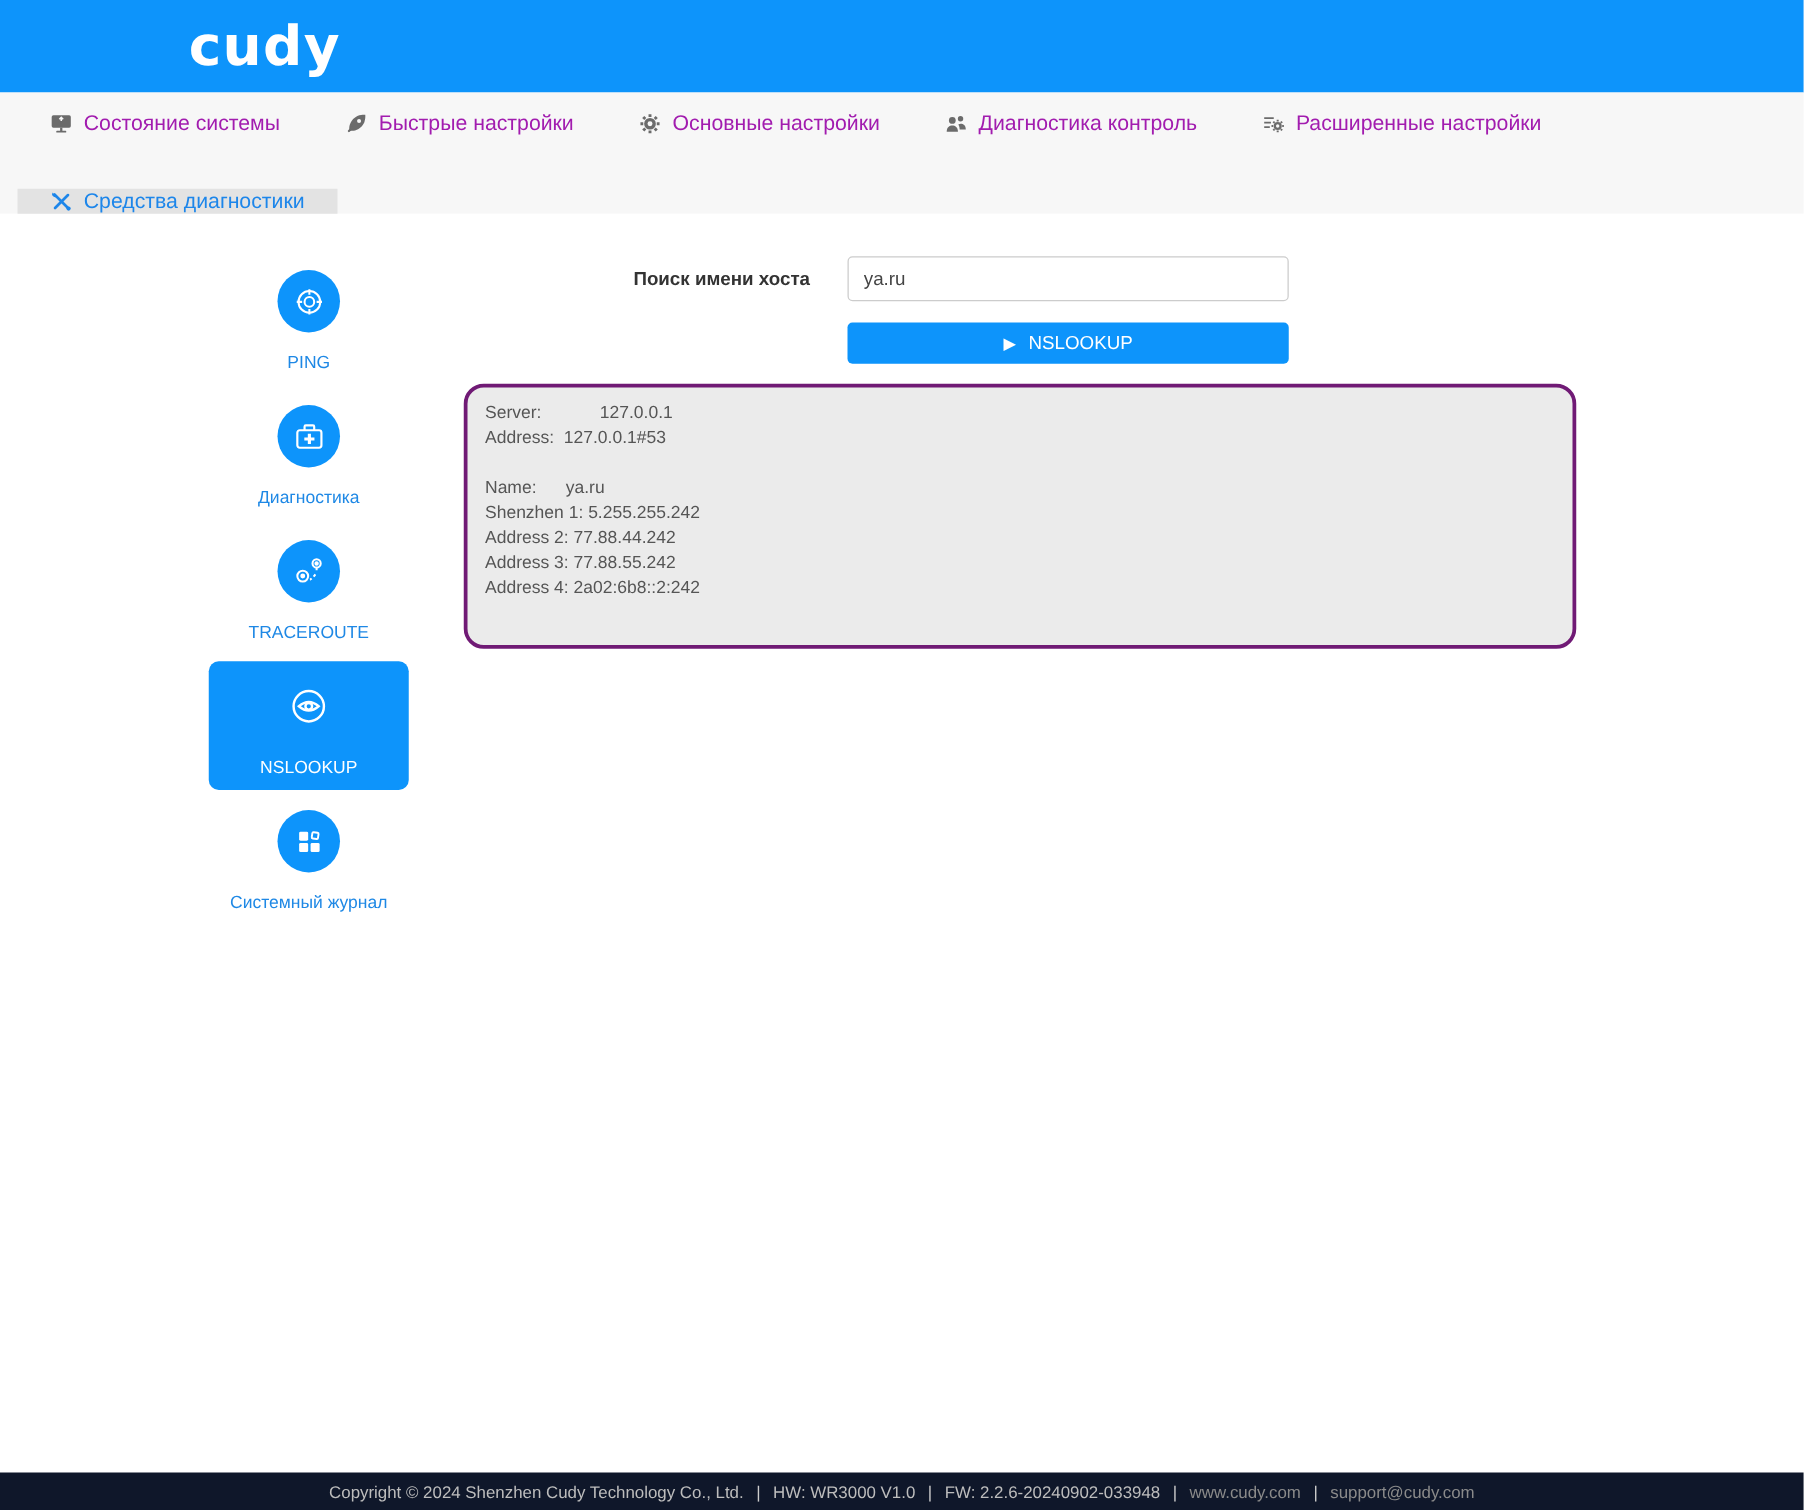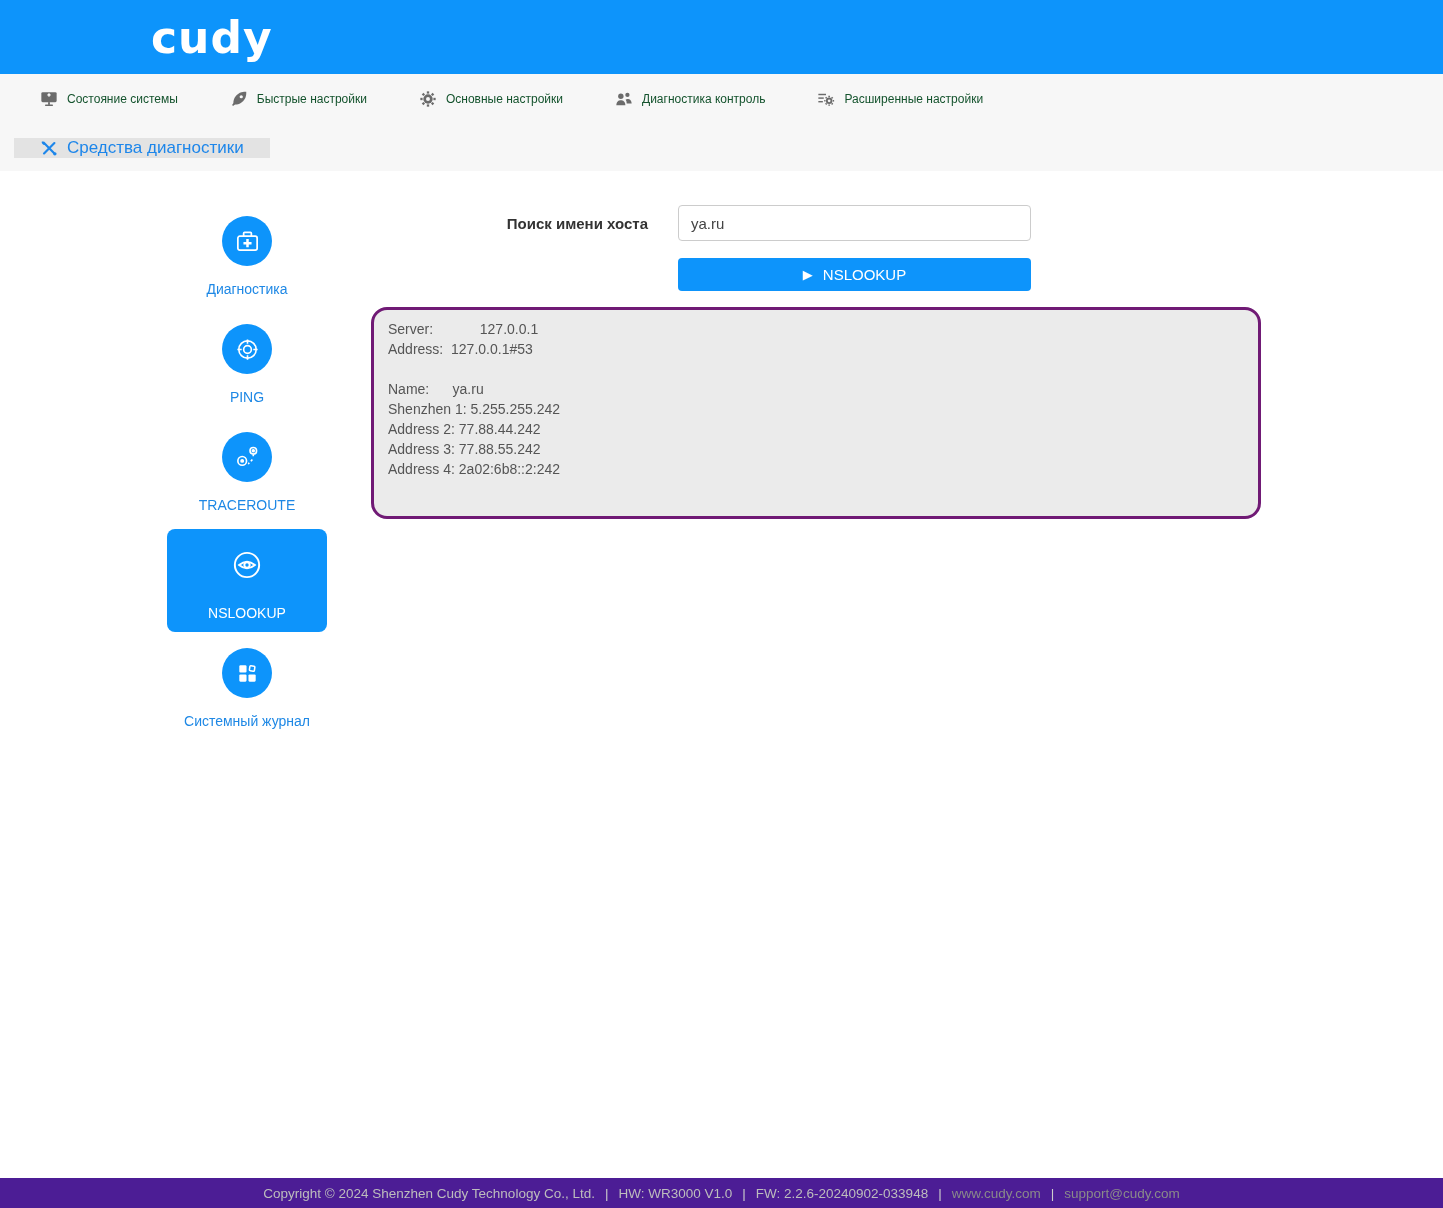--- a/index.html
+++ b/index.html
@@ -33,28 +33,28 @@
   .nav-row1 {
     height: 50px;
     display: flex;
     align-items: center;
     padding-left: 40px;
   }
   .nav-item {
     display: inline-flex;
     align-items: center;
     gap: 9px;
-    font-size: 12px;
-    color: #14532d;
+    font-size: 17px;
+    color: #a21caf;
     margin-right: 52px;
     cursor: pointer;
     white-space: nowrap;
   }
   .nav-item .nicon { display: inline-flex; width: 18px; height: 18px; }
-  .nav-row2 { height: 47px; display: flex; align-items: center; }
+  .nav-row2 { height: 47px; display: flex; align-items: flex-end; }
   .nav-active-tab {
     margin-left: 14px;
     background: #e3e3e3;
     display: inline-flex;
     align-items: center;
     gap: 9px;
     padding: 0 26px;
     font-size: 17px;
     color: #1d86ea;
     cursor: pointer;
@@ -153,21 +153,21 @@
     overflow: auto;
   }
   .res-line { white-space: pre; min-height: 20px; }
   
   .footer {
     position: absolute;
     bottom: 0;
     left: 0;
     width: 1443px;
     height: 30px;
-    background: #4c1d95;
+    background: #0f172a;
     display: flex;
     align-items: center;
     justify-content: center;
     font-size: 13.5px;
     color: #bdbdbd;
     gap: 10px;
     white-space: nowrap;
   }
   .footer .sep { color: #cccccc; }
   .footer a-like, .footer .flink { color: #8a8a8a; cursor: pointer; }
@@ -284,38 +284,38 @@
     </div>
   </div>
 </div>
 
 <div class="content">
 
   <div class="sidebar">
 
     <div class="side-item">
       <span class="circle">
+        <svg width="27" height="27" viewBox="0 0 28 28" fill="none" stroke="#ffffff" stroke-width="1.7">
+          <circle cx="14" cy="14" r="9"></circle>
+          <circle cx="14" cy="14" r="4"></circle>
+          <path d="M14 3.5 L14 8 M14 20 L14 24.5 M3.5 14 L8 14 M20 14 L24.5 14"></path>
+        </svg>
+      </span>
+      <span class="slabel">PING</span>
+    </div>
+
+    <div class="side-item">
+      <span class="circle">
         <svg width="27" height="27" viewBox="0 0 28 28" fill="none" stroke="#ffffff" stroke-width="1.8">
           <rect x="4" y="8.5" width="20" height="14.5" rx="2"></rect>
           <path d="M10 8.5 L10 5.5 Q10 4.5 11 4.5 L17 4.5 Q18 4.5 18 5.5 L18 8.5"></path>
           <path d="M14 11.5 L14 20 M9.8 15.8 L18.2 15.8" stroke-width="2.6"></path>
         </svg>
       </span>
       <span class="slabel">Диагностика</span>
-    </div>
-
-    <div class="side-item">
-      <span class="circle">
-        <svg width="27" height="27" viewBox="0 0 28 28" fill="none" stroke="#ffffff" stroke-width="1.7">
-          <circle cx="14" cy="14" r="9"></circle>
-          <circle cx="14" cy="14" r="4"></circle>
-          <path d="M14 3.5 L14 8 M14 20 L14 24.5 M3.5 14 L8 14 M20 14 L24.5 14"></path>
-        </svg>
-      </span>
-      <span class="slabel">PING</span>
     </div>
 
     <div class="side-item">
       <span class="circle">
         <svg width="27" height="27" viewBox="0 0 28 28" fill="none" stroke="#ffffff" stroke-width="1.7">
           <circle cx="8.5" cy="17.5" r="4.5"></circle>
           <circle cx="8.5" cy="17.5" r="1.2" fill="#ffffff"></circle>
           <circle cx="20" cy="7" r="3.4"></circle>
           <circle cx="20" cy="7" r="1" fill="#ffffff"></circle>
           <path d="M20 10.5 L20 13.2" stroke-dasharray="2.2 2.4"></path>

